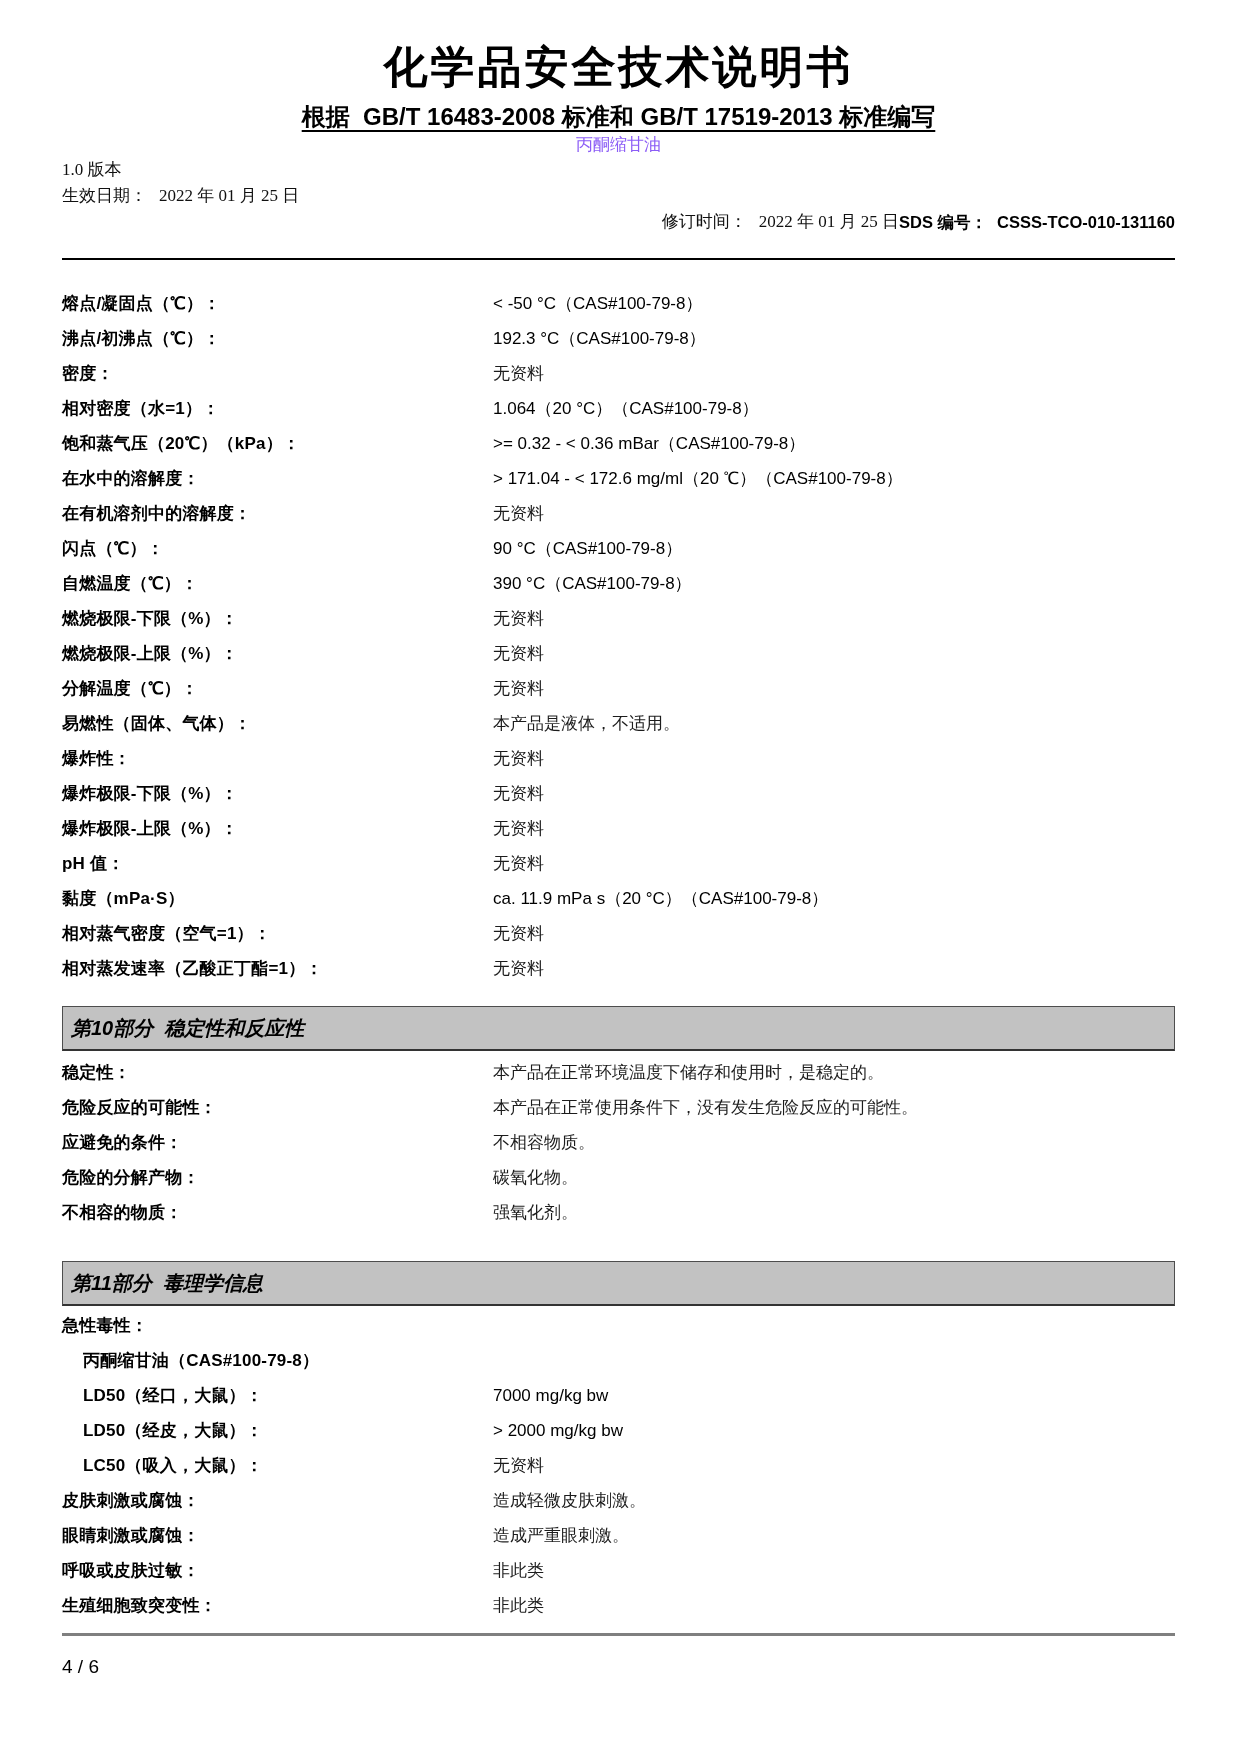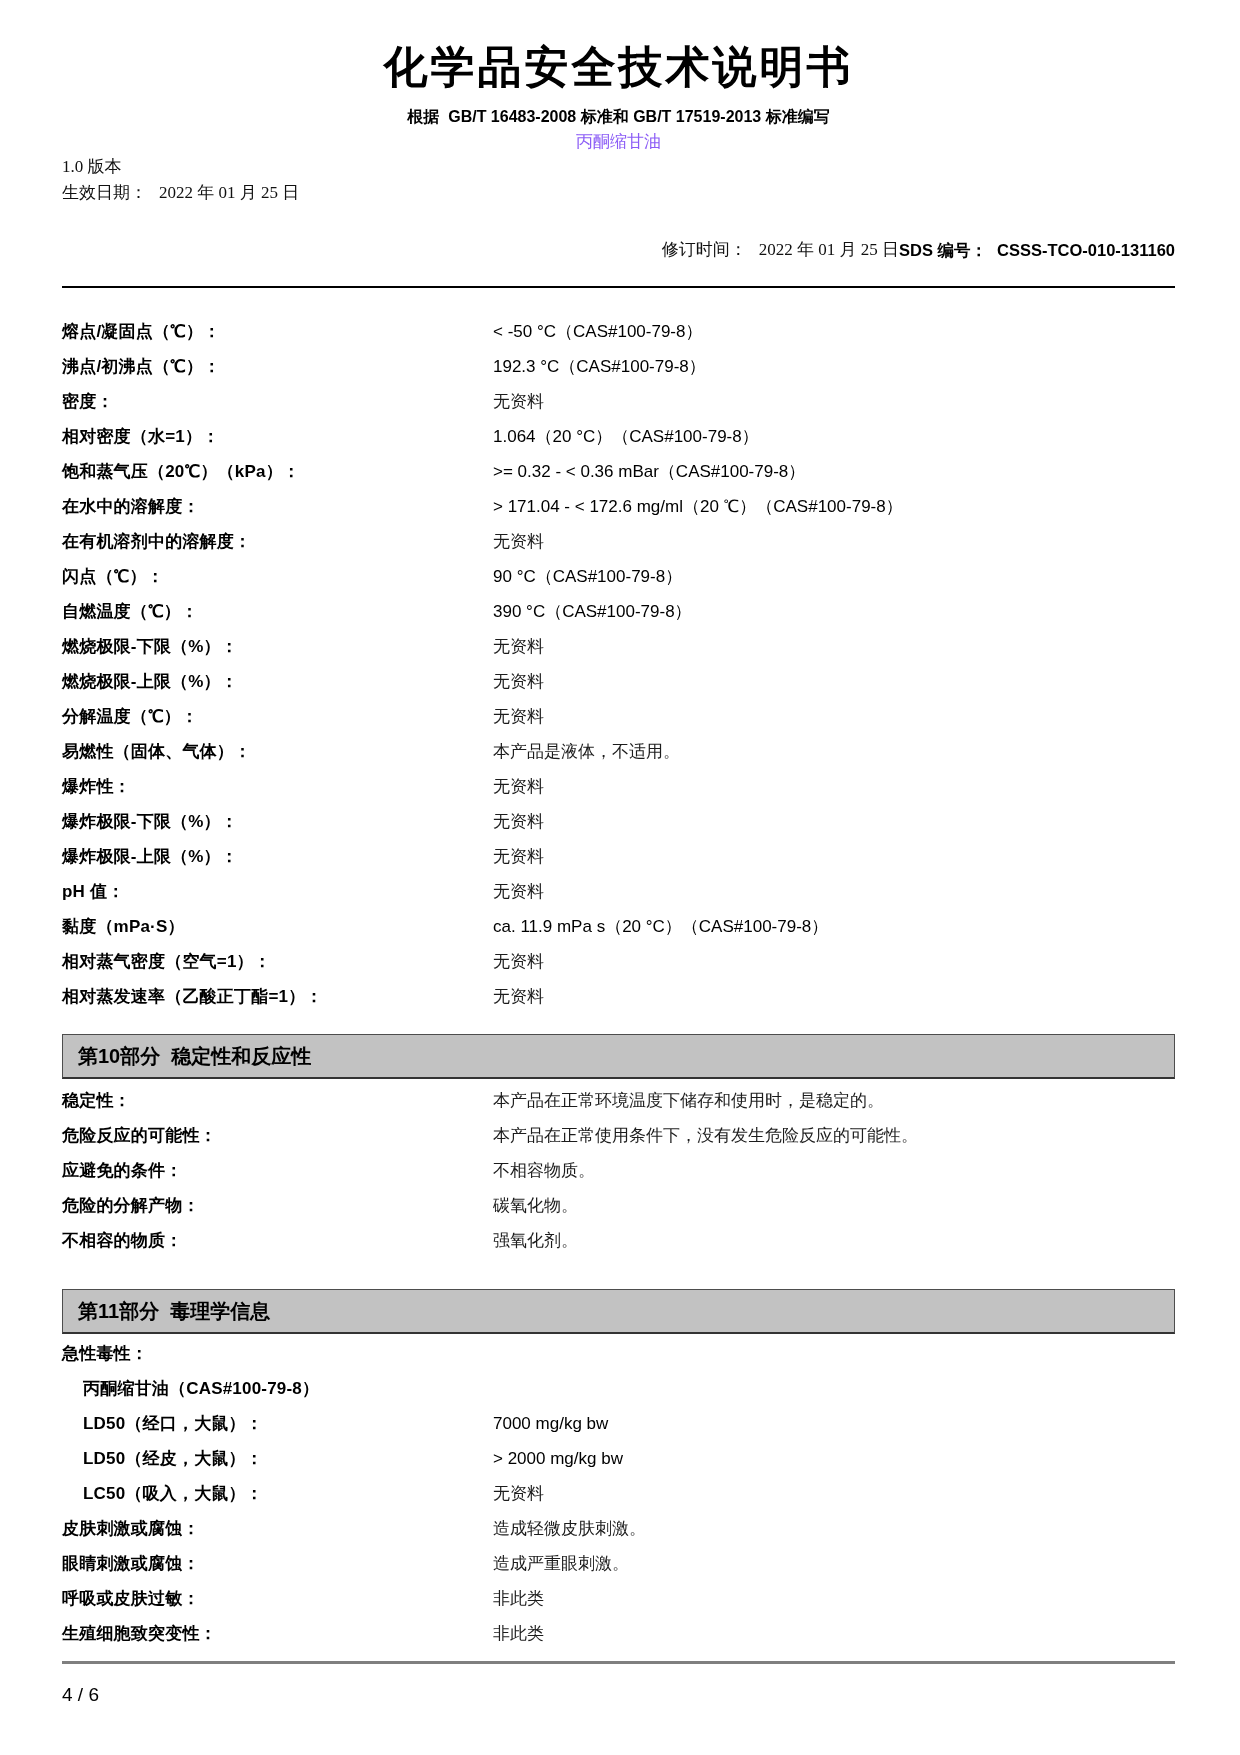--- a/index.html
+++ b/index.html
@@ -16,21 +16,22 @@
     text-align:center;
     font-family:"Liberation Serif",serif;
     font-weight:bold;
     font-size:44px;
     line-height:1.25;
     letter-spacing:3px;
   }
   .subtitle-wrap{margin-top:8px;text-align:center;line-height:28px;}
   .doc-subtitle{
     font-weight:bold;
-    font-size:16px;
+    font-size:24px;
+    text-decoration:underline;
     text-underline-offset:5px;
     text-decoration-thickness:2px;
     white-space:pre;
     text-align:right;
   }
   .doc-product{
     text-align:center;
     font-family:"Liberation Serif",serif;
     font-size:17px;
     line-height:22px;
@@ -44,21 +45,20 @@
     color:#111;
   }
   .meta-line:first-of-type{margin-top:6px;}
   .meta-flex{display:flex;justify-content:flex-end;align-items:flex-end;}
   .meta-value{margin-left:12px;}
   .sds-block{
     font-family:"Liberation Sans",sans-serif;
     font-weight:bold;
     font-size:16.5px;
     color:#000;
-    margin-top:31px;
   }
   .sds-block .meta-value{margin-left:10px;}
 
   .rule-top{margin-top:24px;border:none;border-top:2px solid #000;height:0;}
   .rule-bottom{margin-top:10px;border:none;border-top:3px solid #7f7f7f;height:0;}
 
   .rows{margin-top:0;}
   #props{margin-top:26px;}
   #s10rows{margin-top:4px;}
   #s11rows{margin-top:2px;}
@@ -82,22 +82,23 @@
     color:#1c1c1c;
   }
 
   .section-bar{
     background:var(--bar-bg,#c2c2c2);
     border:1px solid #4d4d4d;
     border-bottom:2px solid #333;
     height:42px;
     display:flex;
     align-items:center;
-    padding-left:15px;
+    padding-left:8px;
     box-sizing:content-box;
+    font-style:italic;
   }
   .section-bar span{
     font-weight:bold;
     font-size:20px;
     white-space:pre;
   }
   #bar10{margin-top:20px;}
   #bar11{margin-top:31px;}
 
   .page-num{

